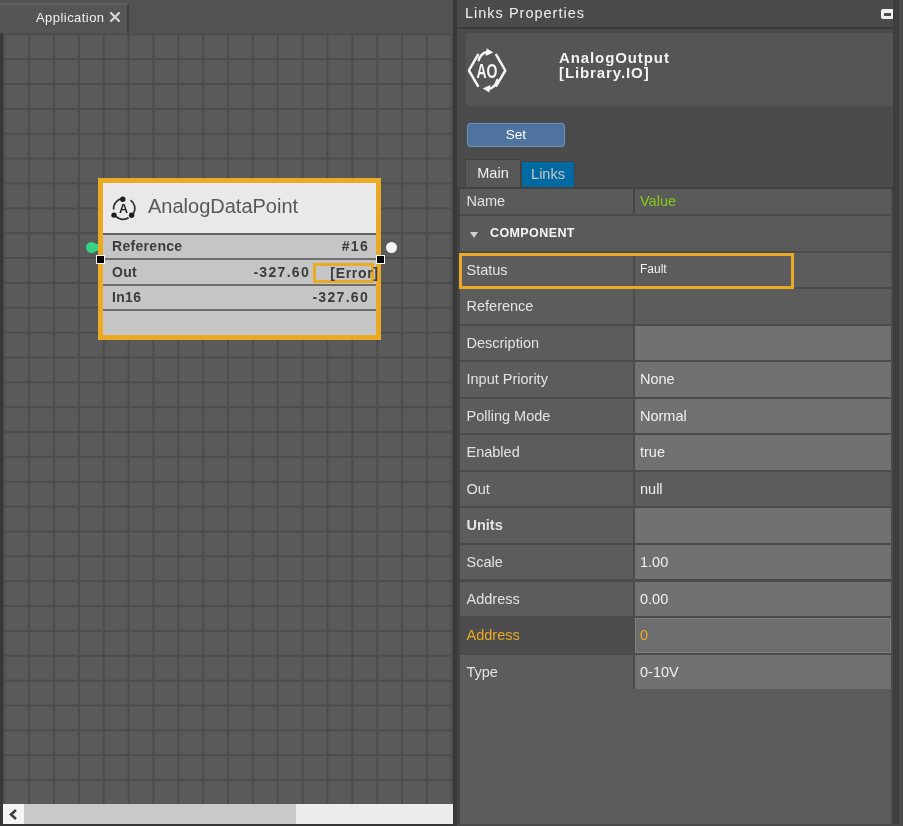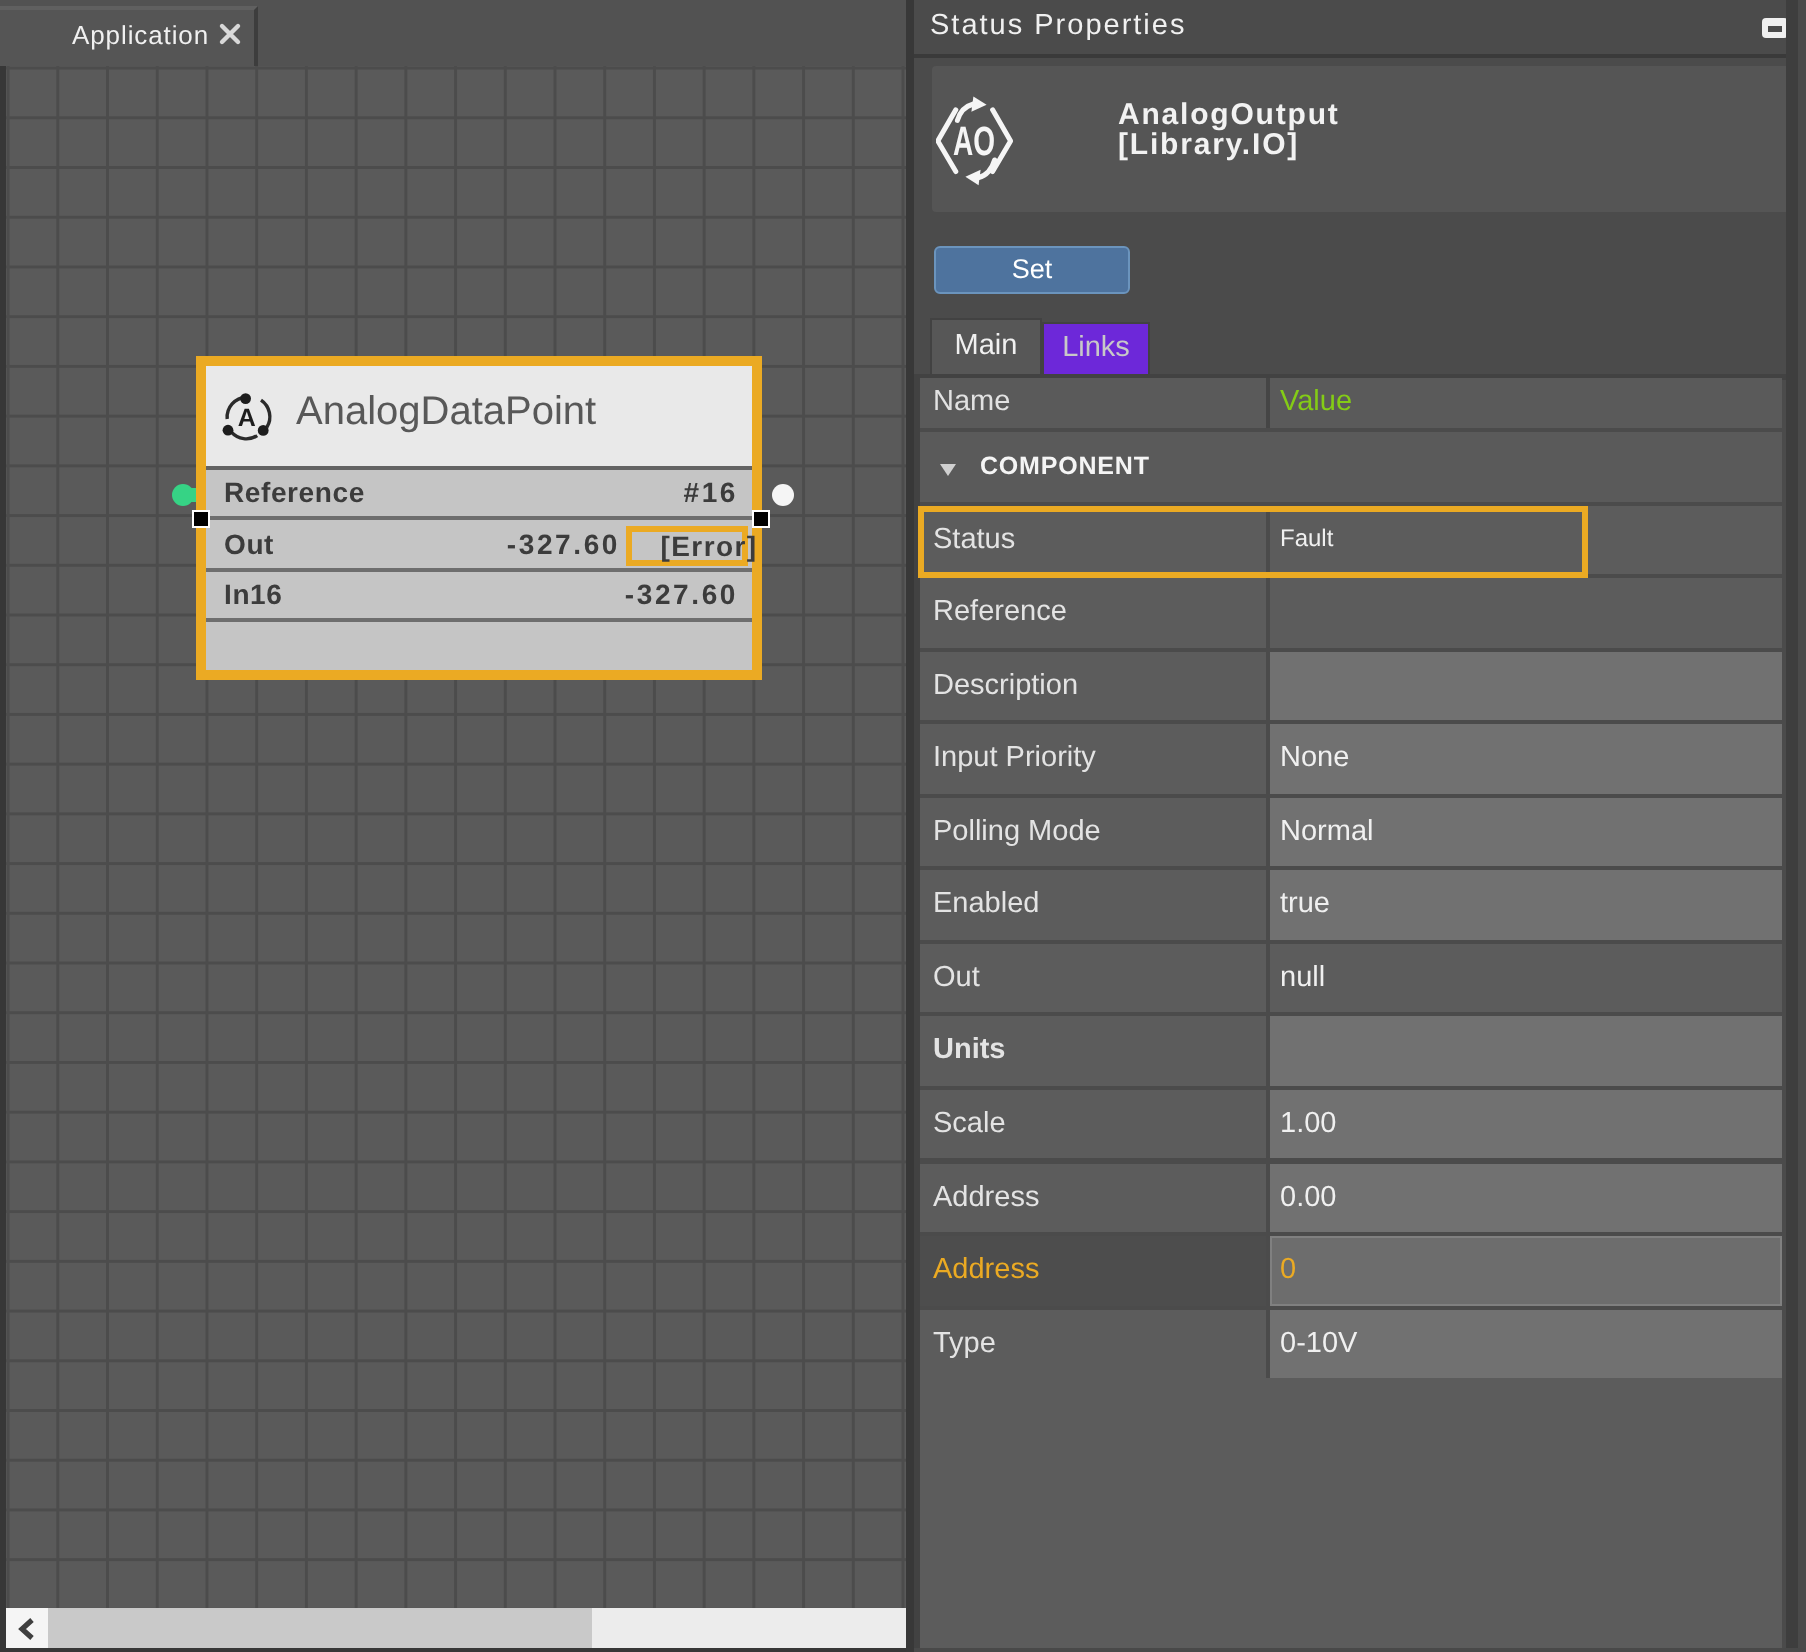--- a/index.html
+++ b/index.html
@@ -75,21 +75,21 @@
   <div class="abs" style="left:385.5px;top:241.5px;width:11px;height:11px;border-radius:50%;background:#f5f5f5;"></div>
 
   <div class="abs" style="left:96px;top:255px;width:9px;height:9px;background:#000;border:1.5px solid #fff;"></div>
   <div class="abs" style="left:376px;top:255px;width:9px;height:9px;background:#000;border:1.5px solid #fff;"></div>
 </div>
 
 <div class="abs" style="left:453px;top:0;width:4px;height:826px;background:#383838;"></div>
 
 <div class="abs" style="left:457px;top:0;width:446px;height:826px;background:#4b4b4b;">
 
-  <div class="abs" style="left:8px;top:5px;font-size:14.5px;color:#f0f0f0;letter-spacing:1.0px;">Status Properties</div>
+  <div class="abs" style="left:8px;top:5px;font-size:14.5px;color:#f0f0f0;letter-spacing:1.0px;">Links Properties</div>
   <div class="abs" style="left:424px;top:9px;width:13px;height:10px;background:#f0f0f0;border-radius:2px;"></div>
   <div class="abs" style="left:427px;top:13px;width:7px;height:3px;background:#4b4b4b;"></div>
   <div class="abs" style="left:0;top:27px;width:446px;height:2px;background:#3a3a3a;"></div>
 
   <div class="abs" style="left:9px;top:33px;width:429px;height:73px;background:#555555;border-radius:2px;"></div>
   <svg class="abs" style="left:11px;top:47px;" width="40" height="47" viewBox="0 0 40 47">
     <g stroke="#f5f5f5" stroke-width="2.5" fill="none" stroke-linecap="round" stroke-linejoin="round">
       <path d="M 9.9 7.9 L 0.9 23.5 L 9.9 38.8"></path>
       <path d="M 28.3 7.9 L 37.3 23.5 L 28.3 38.8"></path>
       <path d="M 10.7 13.2 Q 12.6 6.6 18.7 5.0"></path>
@@ -97,21 +97,21 @@
     </g>
     <path d="M 18.7 1.2 L 25.3 5.4 L 17.7 8.9 Z" fill="#f5f5f5"></path>
     <path d="M 21.3 45.6 L 14.7 41.4 L 22.3 37.9 Z" fill="#f5f5f5"></path>
     <text x="19" y="30.5" font-size="20.5" font-weight="bold" fill="#f5f5f5" text-anchor="middle" font-family="Liberation Sans" textLength="21" lengthAdjust="spacingAndGlyphs">AO</text>
   </svg>
   <div class="abs" style="left:62px;top:49.5px;font-size:15px;font-weight:bold;color:#f2f2f2;line-height:15.5px;letter-spacing:0.9px;margin-left:40px;">AnalogOutput<br>[Library.IO]</div>
 
   <div class="abs" style="left:10px;top:123px;width:98px;height:24px;background:#4e739e;border:1px solid #6b94bd;border-radius:3px;text-align:center;line-height:22px;font-size:13.5px;color:#fff;">Set</div>
 
   <div class="abs" style="left:8px;top:159px;width:56px;height:28px;background:#575757;border:1px solid #424242;border-bottom:none;text-align:center;line-height:27px;font-size:14.5px;color:#f0f0f0;">Main</div>
-  <div class="abs" style="left:64px;top:161px;width:54px;height:26px;background:#6d28d9;border:1px solid #424242;border-bottom:none;text-align:center;line-height:25px;font-size:14.5px;color:#c8c8c8;">Links</div>
+  <div class="abs" style="left:64px;top:161px;width:54px;height:26px;background:#0369a1;border:1px solid #424242;border-bottom:none;text-align:center;line-height:25px;font-size:14.5px;color:#c8c8c8;">Links</div>
 
   <div class="abs" style="left:0;top:187px;width:437px;height:2.5px;background:#424242;"></div>
   <div class="abs" style="left:0;top:187px;width:3px;height:637px;background:#424242;"></div>
   <div id="tbl">
       <div class="abs" style="left:3px;top:189px;width:431px;height:25px;background:#5a5a5a;"></div>
       <div class="abs" style="left:9.5px;top:193px;font-size:14.5px;color:#e2e2e2;">Name</div>
       <div class="abs" style="left:183px;top:193px;font-size:14.5px;color:#84cc16;">Value</div>
       <div class="abs" style="left:176px;top:189px;width:2px;height:25px;background:#454545;"></div>
       <div class="abs" style="left:3px;top:216px;width:431px;height:35px;background:#5a5a5a;"></div>
       <div class="abs" style="left:13px;top:232px;width:0;height:0;border-left:4.5px solid transparent;border-right:4.5px solid transparent;border-top:6px solid #d0d0d0;"></div>

